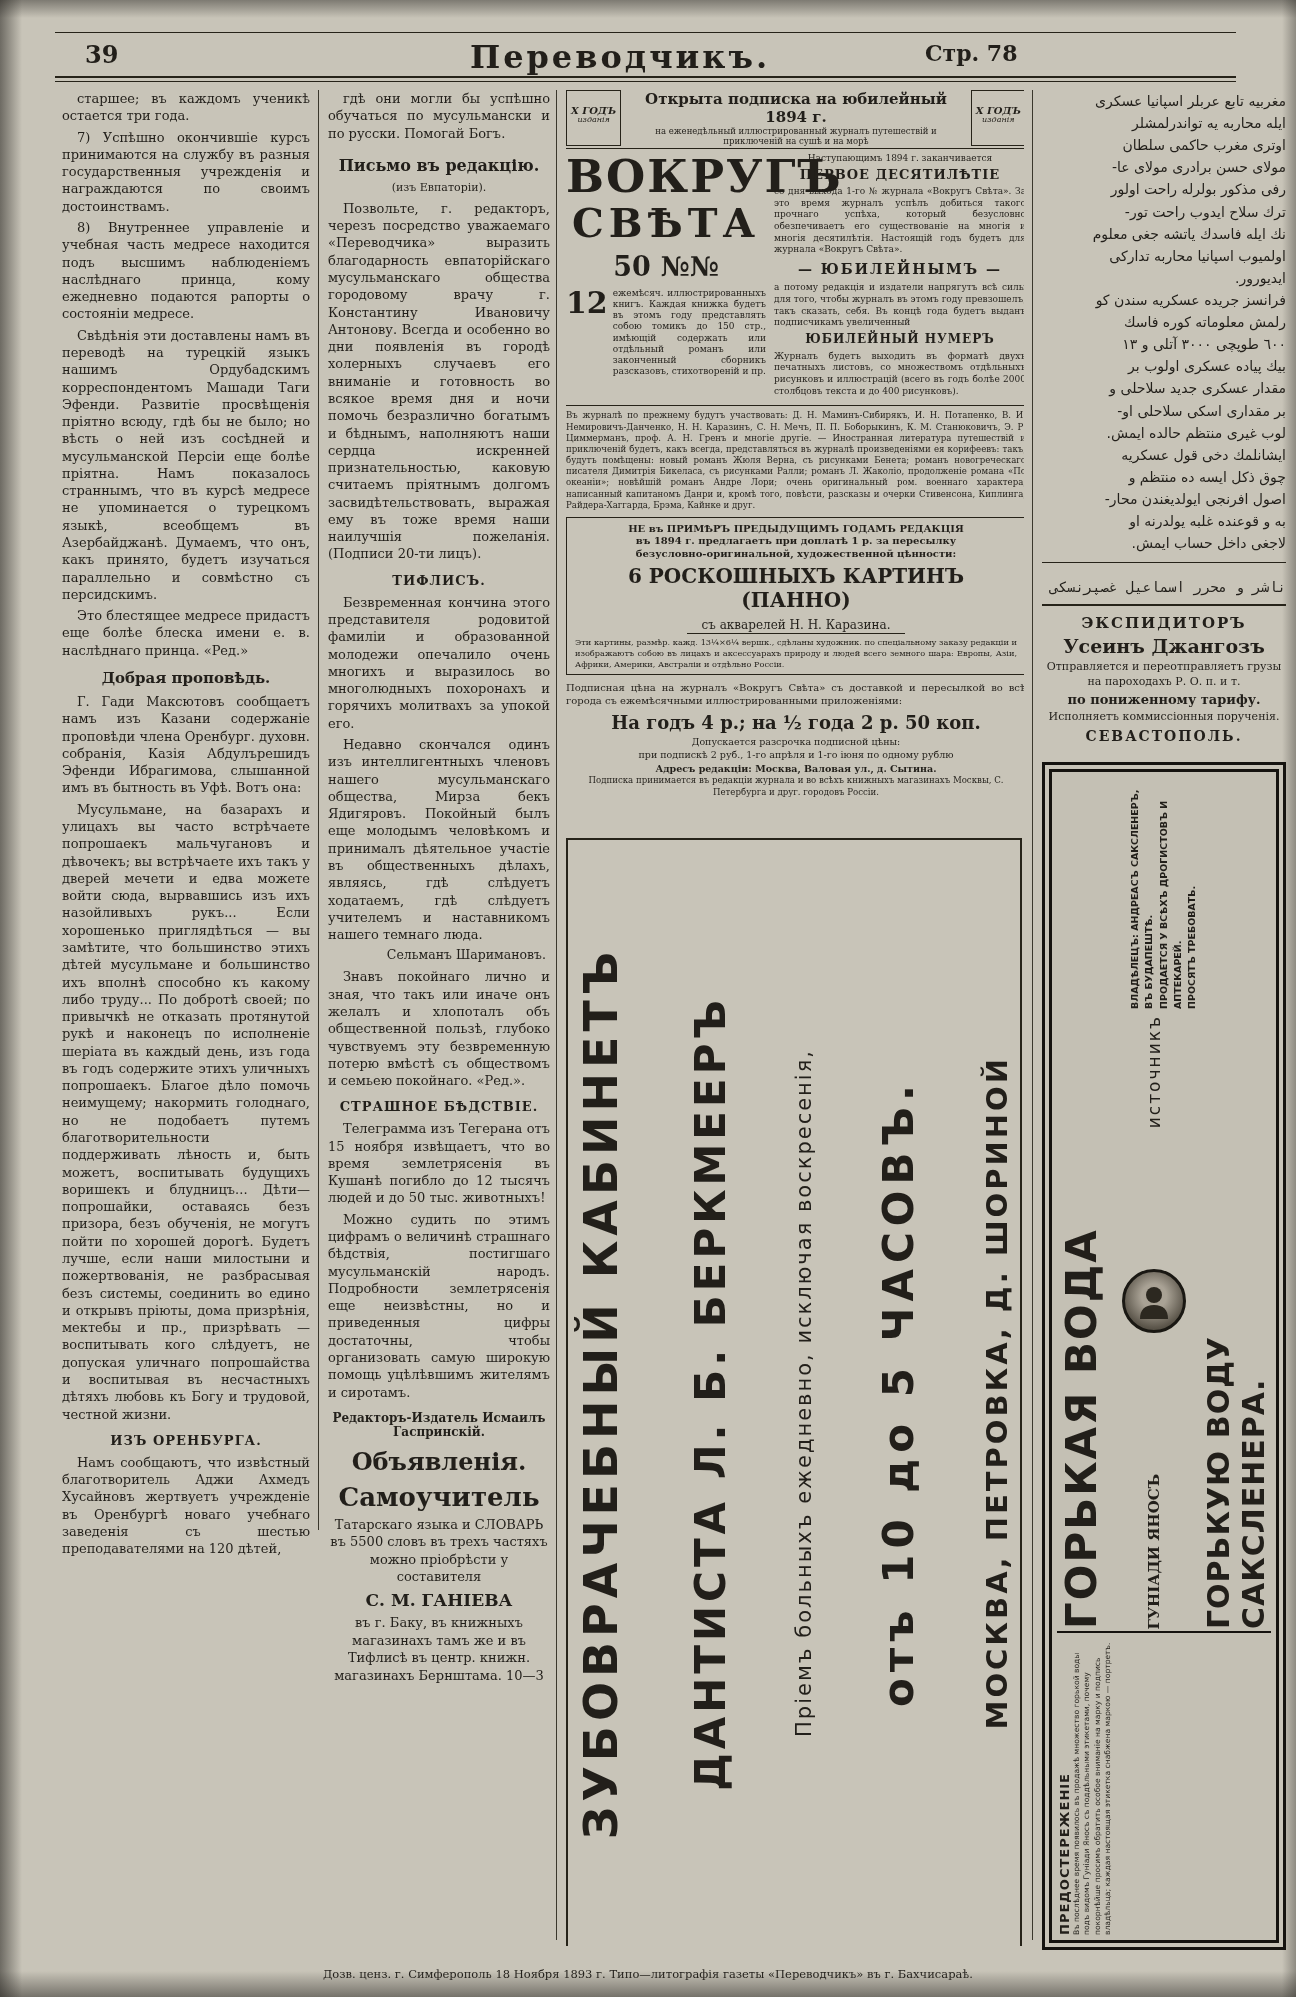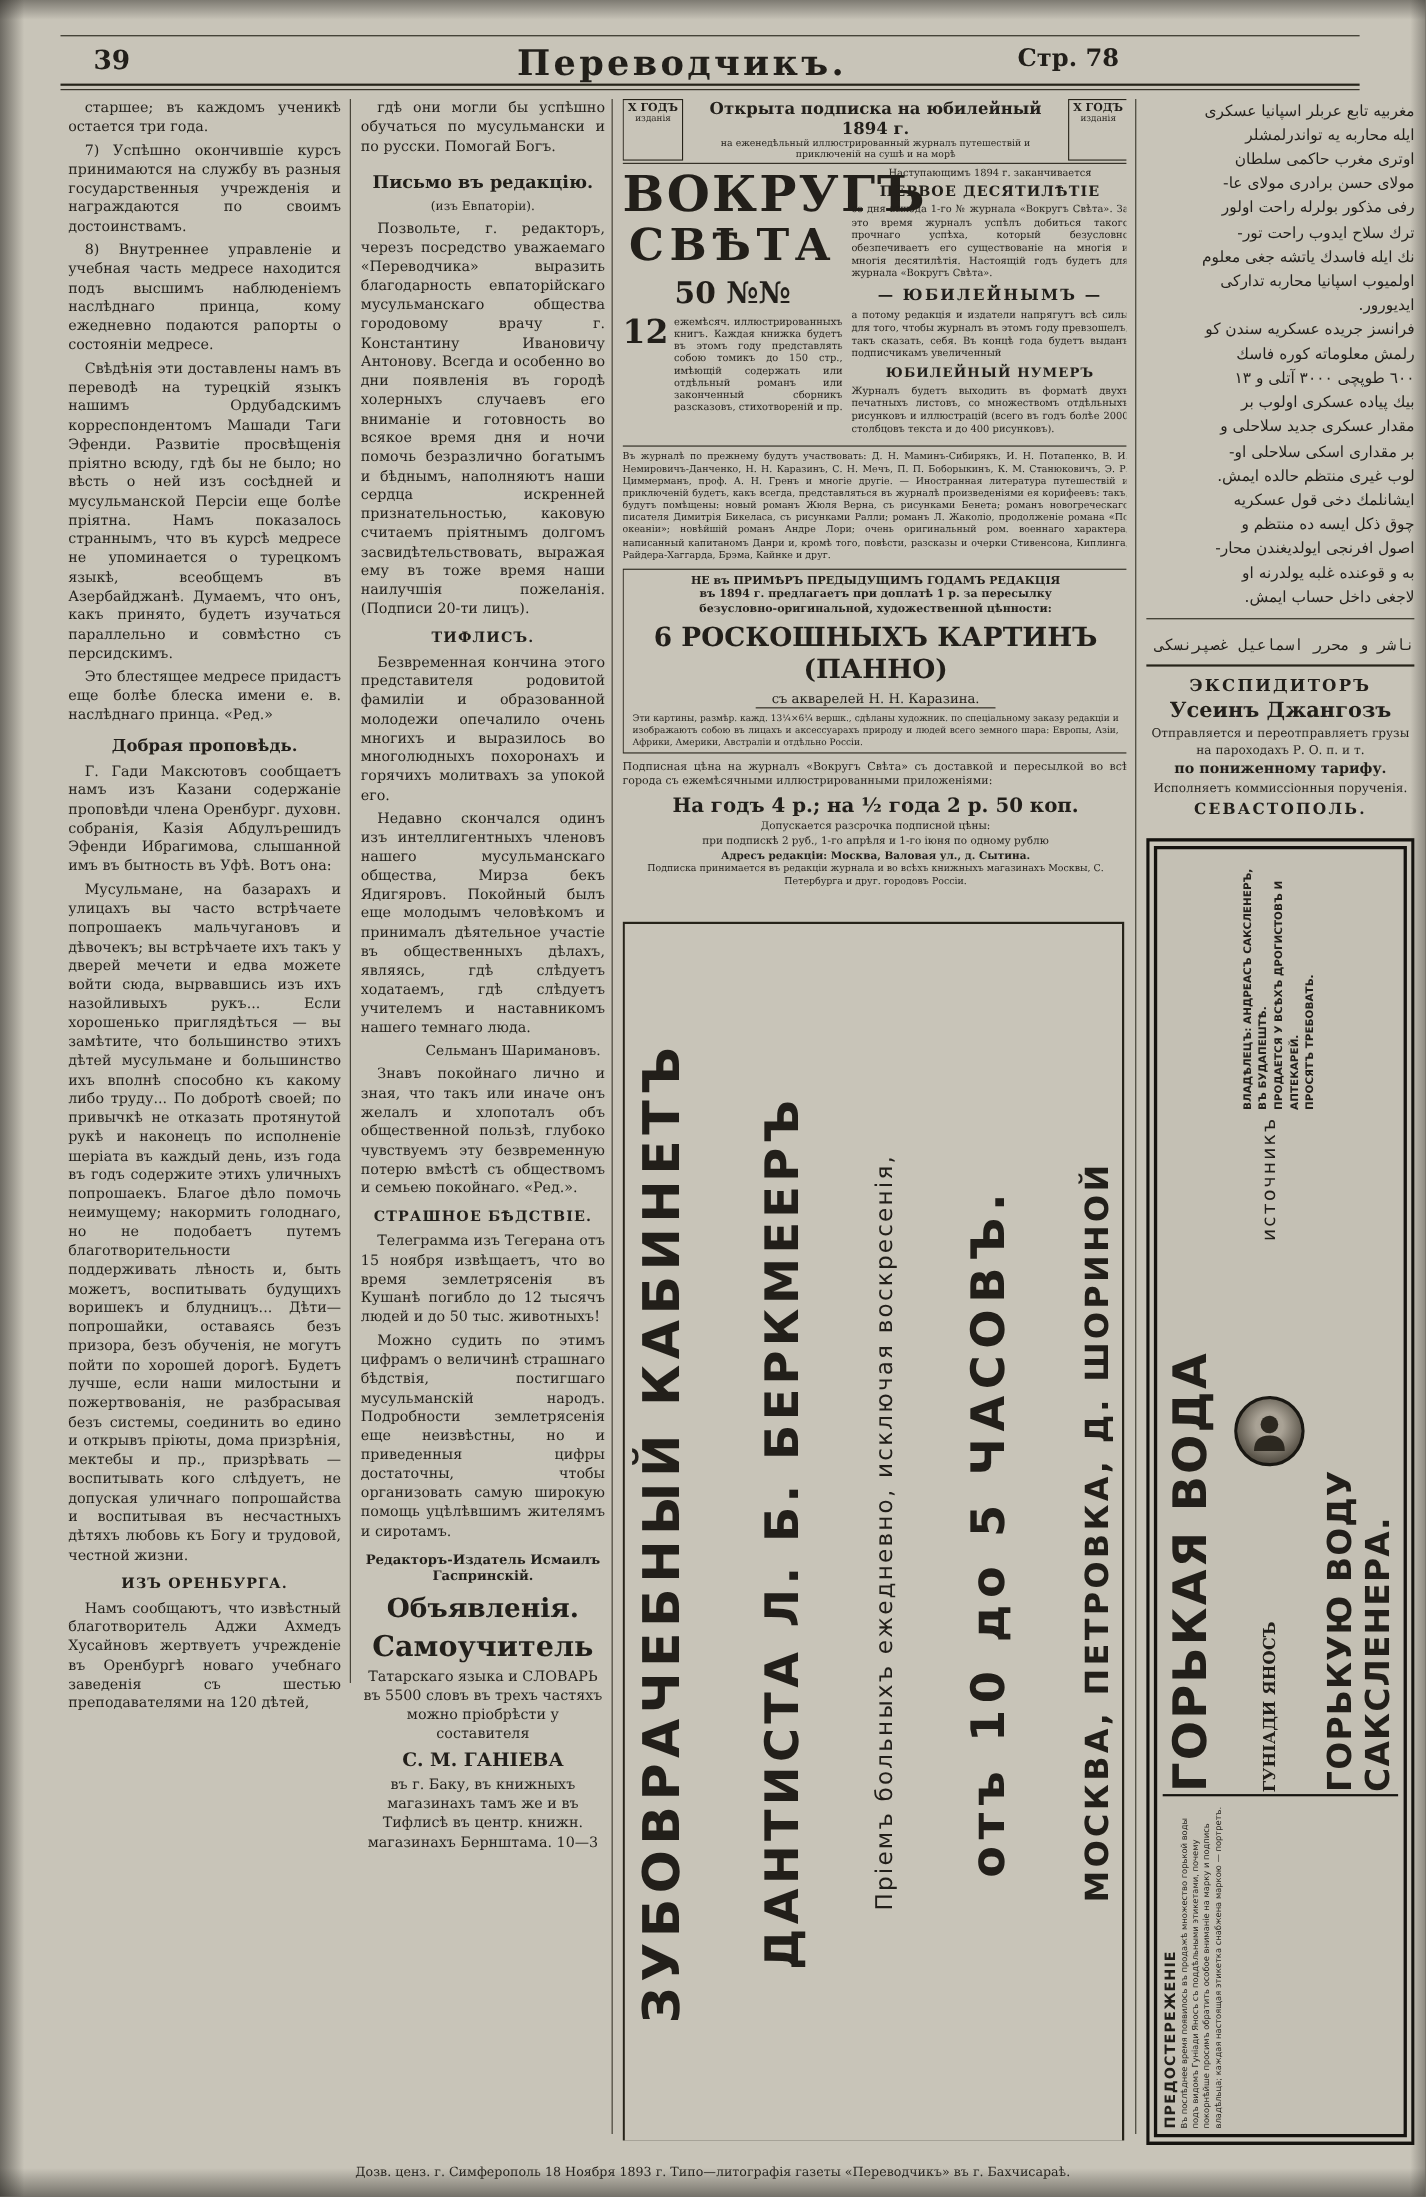--- a/index.html
+++ b/index.html
@@ -29,21 +29,21 @@
   .h-sub{font-size:11px;text-align:center;margin:0 0 6px 0;}
   .sig-right{font-size:12.5px;text-align:right;margin:2px 4px 6px 0;}
   .editor-line{font-size:12px;text-align:center;font-weight:bold;margin:10px 0 4px 0;}
   .h-ads{font-size:24px;font-weight:bold;text-align:center;margin:8px 0 4px 0;}
   .h-teach{font-size:26px;font-weight:bold;text-align:center;margin:6px 0 4px 0;}
   .h-name{font-size:17px;font-weight:bold;text-align:center;margin:4px 0;}
   .center-p{font-size:13px;line-height:1.35;text-align:center;margin:0 0 4px 0;}
   
   .vokrug{position:absolute;left:0;top:0;width:460px;}
   .v-row1{display:flex;align-items:stretch;gap:6px;margin-bottom:2px;}
-  .v-badge{border:1px solid #262319;padding:2px 4px;text-align:center;font-size:10px;font-weight:bold;line-height:1.1;}
+  .v-badge{border:1px solid #262319;padding:14px 4px;text-align:center;font-size:10px;font-weight:bold;line-height:1.1;font-style:italic;}
   .v-badge small{display:block;font-weight:normal;font-size:8px;}
   .v-open{flex:1;text-align:center;}
   .v-open .l1{font-size:15px;font-weight:bold;}
   .v-open .l2{font-size:8.5px;line-height:1.2;}
   .v-cols{display:flex;gap:8px;border-top:1px solid #262319;padding-top:4px;}
   .v-left{width:200px;text-align:center;}
   .v-t1{font-size:45px;font-weight:bold;letter-spacing:2px;line-height:1.05;}
   .v-t2{font-size:40px;font-weight:bold;letter-spacing:5px;line-height:1.1;}
   .v-t3{font-size:27px;font-weight:bold;margin:6px 0;}
   .v-12row{display:flex;text-align:left;margin-top:6px;}
@@ -51,21 +51,21 @@
   .v-12txt{font-size:9px;line-height:1.25;text-align:justify;}
   .v-right{flex:1;font-size:9px;line-height:1.3;}
   .v-right .c{text-align:center;}
   .v-dec{font-weight:bold;font-size:13px;text-align:center;letter-spacing:1px;margin:2px 0;}
   .v-jub{font-weight:bold;font-size:14px;text-align:center;letter-spacing:2px;margin:4px 0;}
   .v-jubnum{font-weight:bold;font-size:12px;text-align:center;letter-spacing:1px;margin:3px 0;}
   .v-just{text-align:justify;margin:0 0 3px 0;}
   .v-authors{font-size:8.6px;line-height:1.3;text-align:justify;border-top:1px solid #262319;margin-top:5px;padding-top:4px;}
   .v-panno{border:1.5px solid #262319;margin-top:6px;padding:5px 8px;text-align:center;}
   .v-panno .pl{font-size:10px;font-weight:bold;line-height:1.25;}
-  .v-panno .pt{font-size:24px;font-weight:bold;margin:4px 0 2px 0;}
+  .v-panno .pt{font-size:20px;font-weight:bold;margin:4px 0 2px 0;}
   .v-panno .ps{font-size:12px;margin-bottom:3px;border-bottom:1px solid #262319;display:inline-block;padding:0 14px 1px;}
   .v-panno .px{font-size:8.2px;line-height:1.3;text-align:justify;}
   .v-price{margin-top:6px;}
   .v-price .pi{font-size:10px;line-height:1.3;text-align:justify;}
   .v-price .pm{font-size:18px;font-weight:bold;text-align:center;margin:5px 0 3px;}
   .v-price .pn{font-size:9.5px;text-align:center;line-height:1.3;}
   
   .vtext{writing-mode:vertical-rl;transform:rotate(180deg);white-space:pre-line;}
   
   .dental{position:absolute;left:0;top:748px;width:456px;height:1110px;border:2px solid #262319;

